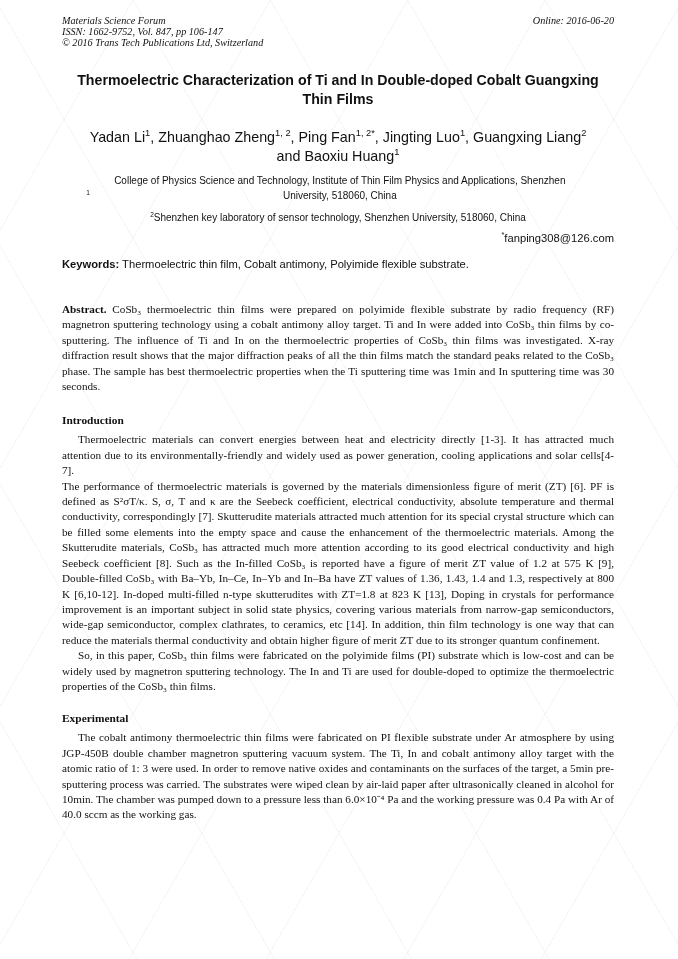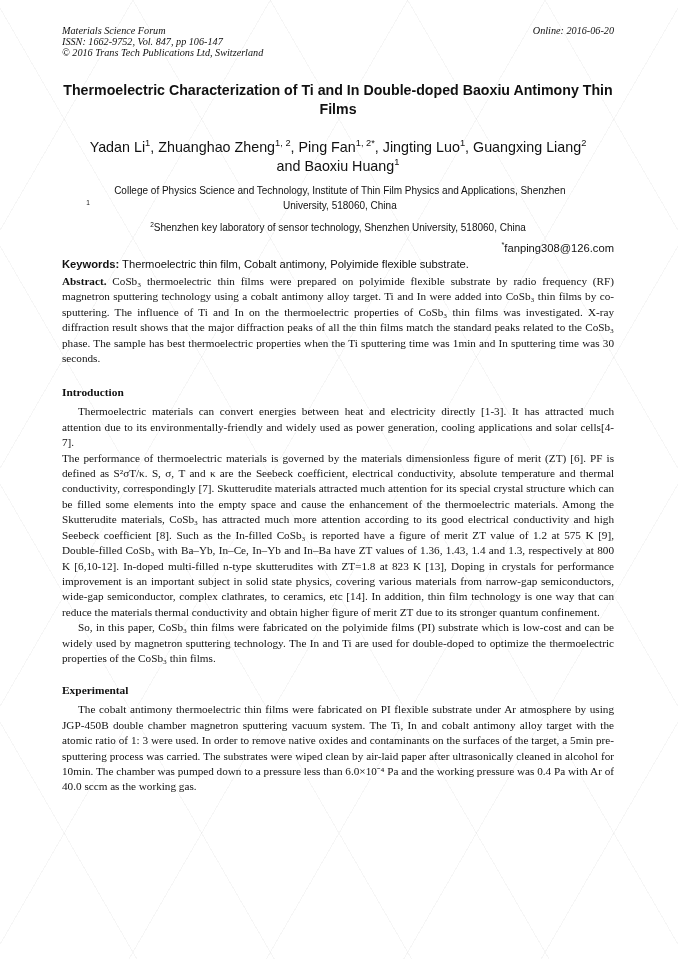--- a/index.html
+++ b/index.html
@@ -7,55 +7,55 @@
     width: 678px; height: 959px; overflow: hidden; position: relative;
     background: #ffffff; color: #111;
     font-family: "Liberation Serif", serif;
   }
   .wm {
     position: absolute; inset: 0; pointer-events: none;
     background-image:
       repeating-linear-gradient(60deg, transparent 0 118px, rgba(0,0,0,0.035) 118px 119px),
       repeating-linear-gradient(-60deg, transparent 0 118px, rgba(0,0,0,0.035) 118px 119px);
   }
-  .page { position: absolute; left: 62px; top: 25px; width: 552px; }
+  .page { position: absolute; left: 62px; top: 15px; width: 552px; }
   .header {
     font-style: italic; font-size: 10.2px; line-height: 11px; position: relative;
   }
   .header .right { position: absolute; right: 0; top: 0; }
   .sans { font-family: "Liberation Sans", sans-serif; }
   .title {
     margin-top: 23px; text-align: center; font-weight: bold;
     font-size: 14.2px; line-height: 19px;
   }
   .authors { text-align: center; font-size: 14.3px; line-height: 19px; margin-top: 19px; }
   .affil { text-align: center; font-size: 10px; line-height: 15px; margin-top: 7px; }
   .email { text-align: right; font-size: 11.2px; margin-top: 7px; }
   sup { font-size: 65%; line-height: 0; vertical-align: super; }
-  .keywords { font-size: 11.2px; margin-top: 4px; }
+  .keywords { font-size: 11.2px; margin-top: 14px; }
   .keywords b { font-weight: bold; }
   p { margin: 0; font-size: 11.2px; line-height: 15.4px; text-align: justify; }
-  .abstract { margin-top: 4px; }
+  .abstract { margin-top: 32px; }
   h2 { font-size: 11.4px; font-weight: bold; margin: 20px 0 6px 0; }
   .ind { text-indent: 16px; }
 </style>
 </head>
 <body>
 
 <div class="wm"></div>
 
 <div class="page">
   <div class="header">
     <div>Materials Science Forum</div>
     <div>ISSN: 1662-9752, Vol. 847, pp 106-147</div>
     <div>© 2016 Trans Tech Publications Ltd, Switzerland</div>
     <div class="right">Online: 2016-06-20</div>
   </div>
 
-  <div class="title sans">Thermoelectric Characterization of Ti and In Double-doped Baoxiu Antimony Thin Films</div>
+  <div class="title sans">Thermoelectric Characterization of Ti and In Double-doped Cobalt Guangxing Thin Films</div>
 
   <div class="authors sans">
     <span>Yadan Li</span><sup>1</sup>,
     <span>Zhuanghao Zheng</span><sup>1, 2</sup>,
     <span>Ping Fan</span><sup>1, 2*</sup>,
     <span>Jingting Luo</span><sup>1</sup>,
     <span>Guangxing Liang</span><sup>2</sup><br>
     and <span>Baoxiu Huang</span><sup>1</sup>
   </div>
 

